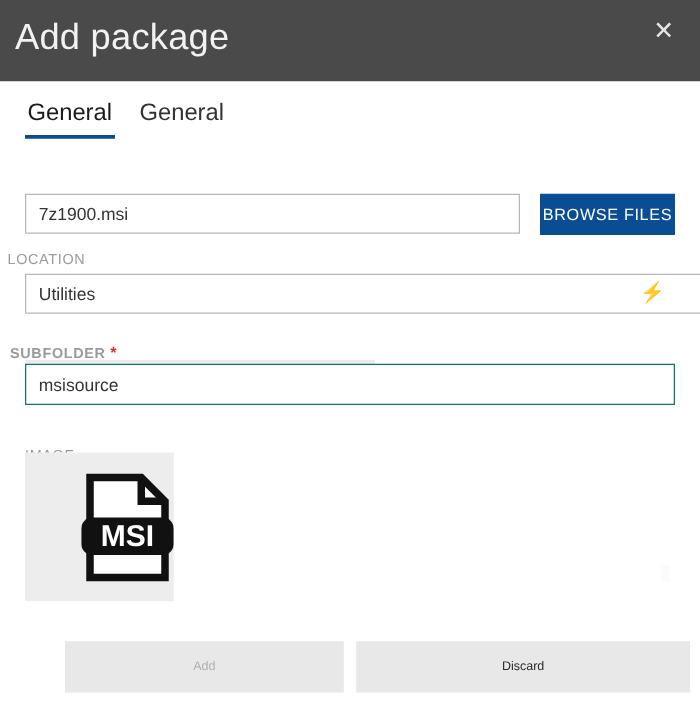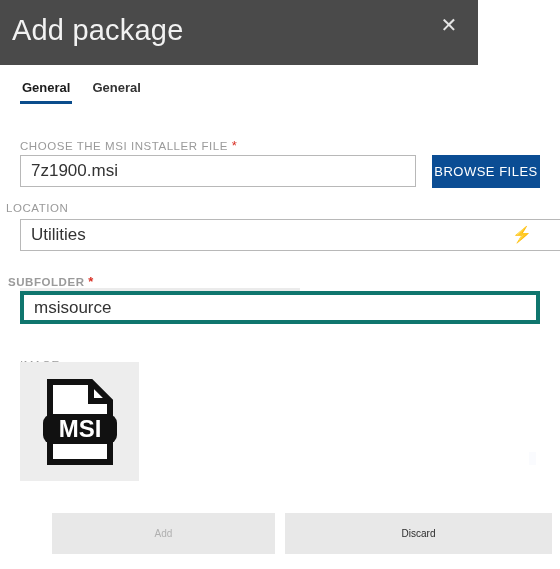--- a/index.html
+++ b/index.html
@@ -7,21 +7,21 @@
     width: 560px; height: 569px;
     background: #ffffff;
     font-family: "Liberation Sans", sans-serif;
     overflow: hidden;
   }
   .dialog { position: relative; width: 560px; height: 569px; background: #fff; }
 
   
   .titlebar {
     position: absolute; left: 0; top: 0;
-    width: 478px; height: 65px;
+    width: 560px; height: 65px;
     background: #4a4a4a;
   }
   .title {
     position: absolute; left: 12px; top: 14px;
     font-size: 29px; font-weight: 300; color: #f2f2f2;
     letter-spacing: .2px; white-space: nowrap;
   }
   .close-btn {
     position: absolute; right: 14px; top: 10px;
     width: 30px; height: 30px;
@@ -30,21 +30,21 @@
     cursor: pointer; line-height: 1; background: transparent; border: none;
   }
 
   
   .tabs {
     position: absolute; left: 20px; top: 80px;
     display: flex; align-items: flex-start; gap: 18px;
   }
   .tab {
     position: relative; padding: 0 2px 9px 2px;
-    font-size: 13px; color: #333; cursor: pointer; white-space: nowrap; font-weight: bold;
+    font-size: 19px; color: #333; cursor: pointer; white-space: nowrap;
   }
   .tab.active { color: #1b1b1b; }
   .tab.active::after {
     content: ""; position: absolute; left: 0; right: 0; bottom: 0;
     height: 3px; background: #0a4d8c;
   }
 
   
   .field-label {
     position: absolute;
@@ -52,24 +52,24 @@
     letter-spacing: .55px; text-transform: uppercase; white-space: nowrap;
   }
   .req { color: #d93025; font-size: 13px; }
 
   .text-input {
     position: absolute;
     height: 32px;
     border: 1px solid #b8b8b8;
     background: #fff;
     font-family: "Liberation Sans", sans-serif;
-    font-size: 17px; color: #333;
+    font-size: 14px; color: #333;
     padding: 0 10px; outline: none;
   }
-  .text-input.focused { border: 4px solid #0f766e; }
+  .text-input.focused { border: 1px solid #0f766e; }
 
   .shadow-band {
     position: absolute;
     background: #ebebeb;
   }
 
   .browse-btn {
     position: absolute;
     left: 432px; top: 155px; width: 108px; height: 33px;
     background: #0b4d94; color: #fff;
@@ -85,21 +85,21 @@
     font-size: 16px; color: #6b6b6b; line-height: 1;
     cursor: pointer; user-select: none;
   }
   .input-wrap { position: absolute; }
 
   
   .thumb {
     position: absolute; left: 20px; top: 362px;
     width: 119px; height: 119px;
     background: #ededed;
-    display: flex; align-items: center; justify-content: center;
+    display: flex; align-items: center; justify-content: flex-end;
   }
 
   .ghost-mark {
     position: absolute; left: 529px; top: 452px;
     width: 7px; height: 13px; background: #fafbfe;
   }
 
   
   .footer-btn {
     position: absolute; top: 513px; height: 41px;
@@ -118,24 +118,20 @@
   <div class="titlebar">
     <div class="title">Add package</div>
     <button class="close-btn">✕</button>
   </div>
 
   <div class="tabs">
     <div class="tab active">General</div>
     <div class="tab">General</div>
   </div>
 
-  <div class="field-label" style="left:20px; top:138px;">
-    <span>CHOOSE THE MSI INSTALLER FILE</span>
-    <span class="req">*</span>
-  </div>
   <input class="text-input" style="left: 20px; top: 155px; width: 396px;" value="7z1900.msi">
   <button class="browse-btn">BROWSE FILES</button>
 
   <div class="field-label" style="left:6px; top:202px;">
     <span>LOCATION</span>
   </div>
   <div class="input-wrap" style="left:20px; top:219px; width:520px; height:32px;">
     <input class="text-input" style="left: 0px; top: 0px; width: 560px;" value="Utilities">
     <span class="bolt-icon">⚡</span>
   </div>

